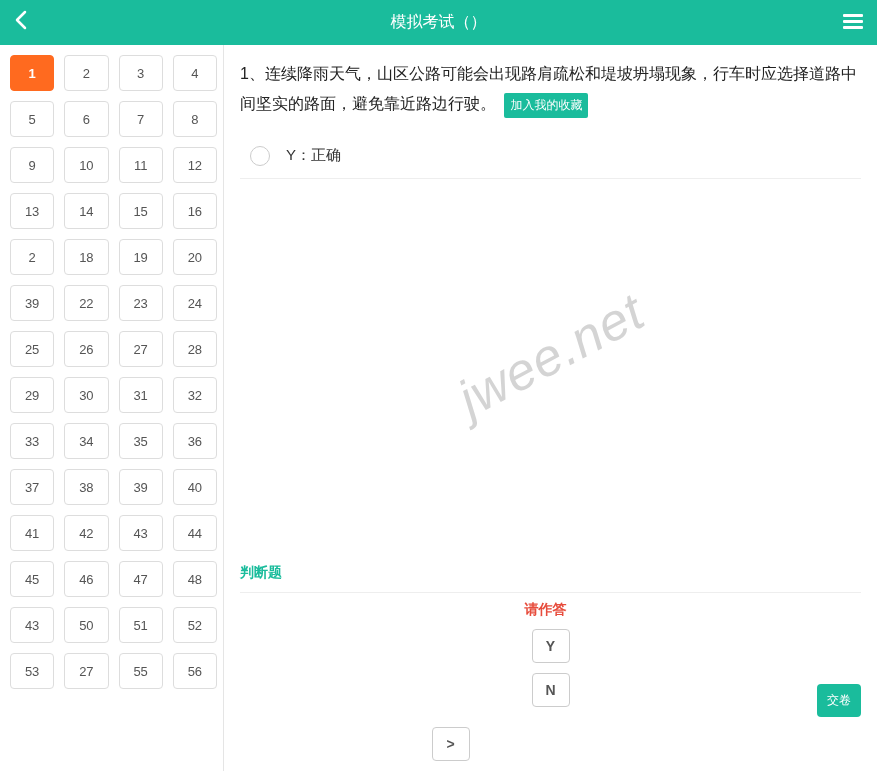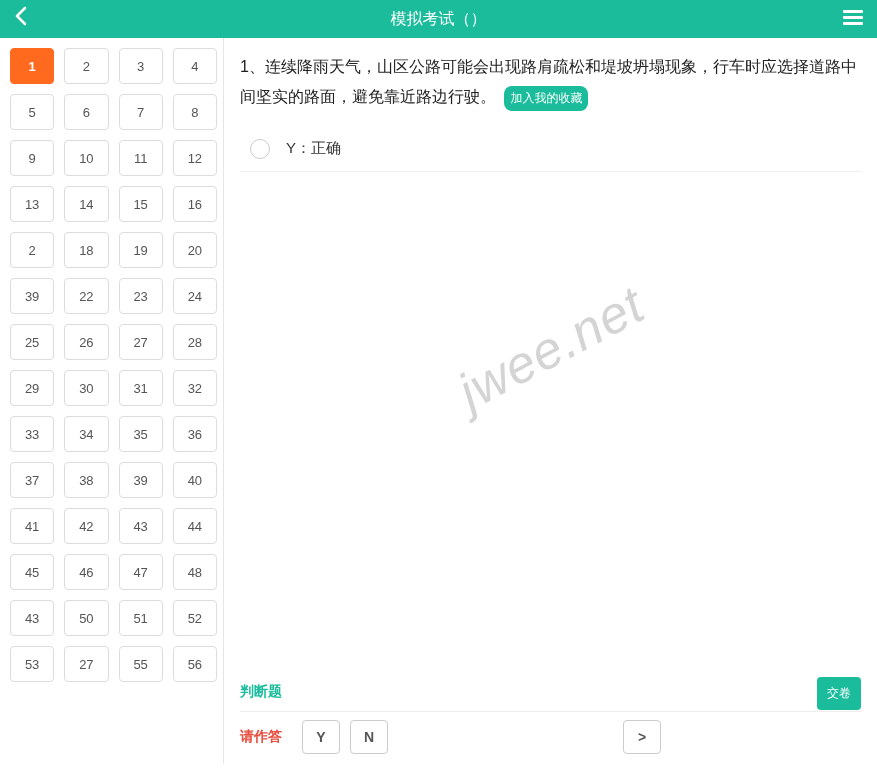--- a/index.html
+++ b/index.html
@@ -1,20 +1,20 @@
 <!DOCTYPE html>
 <html><head>
 <meta charset="utf-8">
 <style>
 * { box-sizing: border-box; margin: 0; padding: 0; }
 body { font-family: "Microsoft YaHei", Arial, sans-serif; font-size: 14px; color: #333; background: #fff; }
 
 .header {
   background: #1abc9c;
-  height: 38px;
+  height: 45px;
   display: flex;
   align-items: center;
   justify-content: space-between;
   padding: 4px 14px;
   color: #fff;
 }
 .header .back { width: 40px; font-size: 22px; cursor: pointer; }
 .header .title { flex: 1; text-align: center; font-size: 16px; font-weight: 500; }
 .header .menu { width: 40px; text-align: right; cursor: pointer; }
 .menu-icon { display: inline-block; }
@@ -55,21 +55,21 @@
   padding: 14px 16px 0 16px;
   position: relative;
 }
 .question-text { font-size: 16px; line-height: 1.9; color: #222; }
 .fav-btn {
   display: inline-block;
   background: #1abc9c;
   color: #fff;
   font-size: 12px;
   padding: 1px 6px;
-  border-radius: 8px;
+  border-radius: 2px;
   margin-left: 4px;
   cursor: pointer;
   vertical-align: middle;
 }
 
 .options { margin-top: 14px; }
 .option-row {
   display: flex;
   align-items: flex-start;
   padding: 12px 10px;
@@ -105,20 +105,21 @@
   color: #1abc9c;
   font-size: 14px;
   padding: 6px 0 10px 0;
 }
 .answer-bar {
   display: flex;
   align-items: center;
   gap: 10px;
   padding: 8px 0 10px 0;
   border-top: 1px solid #eee;
+  flex-direction: column;
 }
 .prompt { color: #e74c3c; font-size: 14px; margin-right: 10px; }
 .ans-btn {
   width: 38px; height: 34px;
   border: 1px solid #ccc;
   border-radius: 4px;
   background: #fff;
   display: flex; align-items: center; justify-content: center;
   cursor: pointer;
   font-size: 14px;

